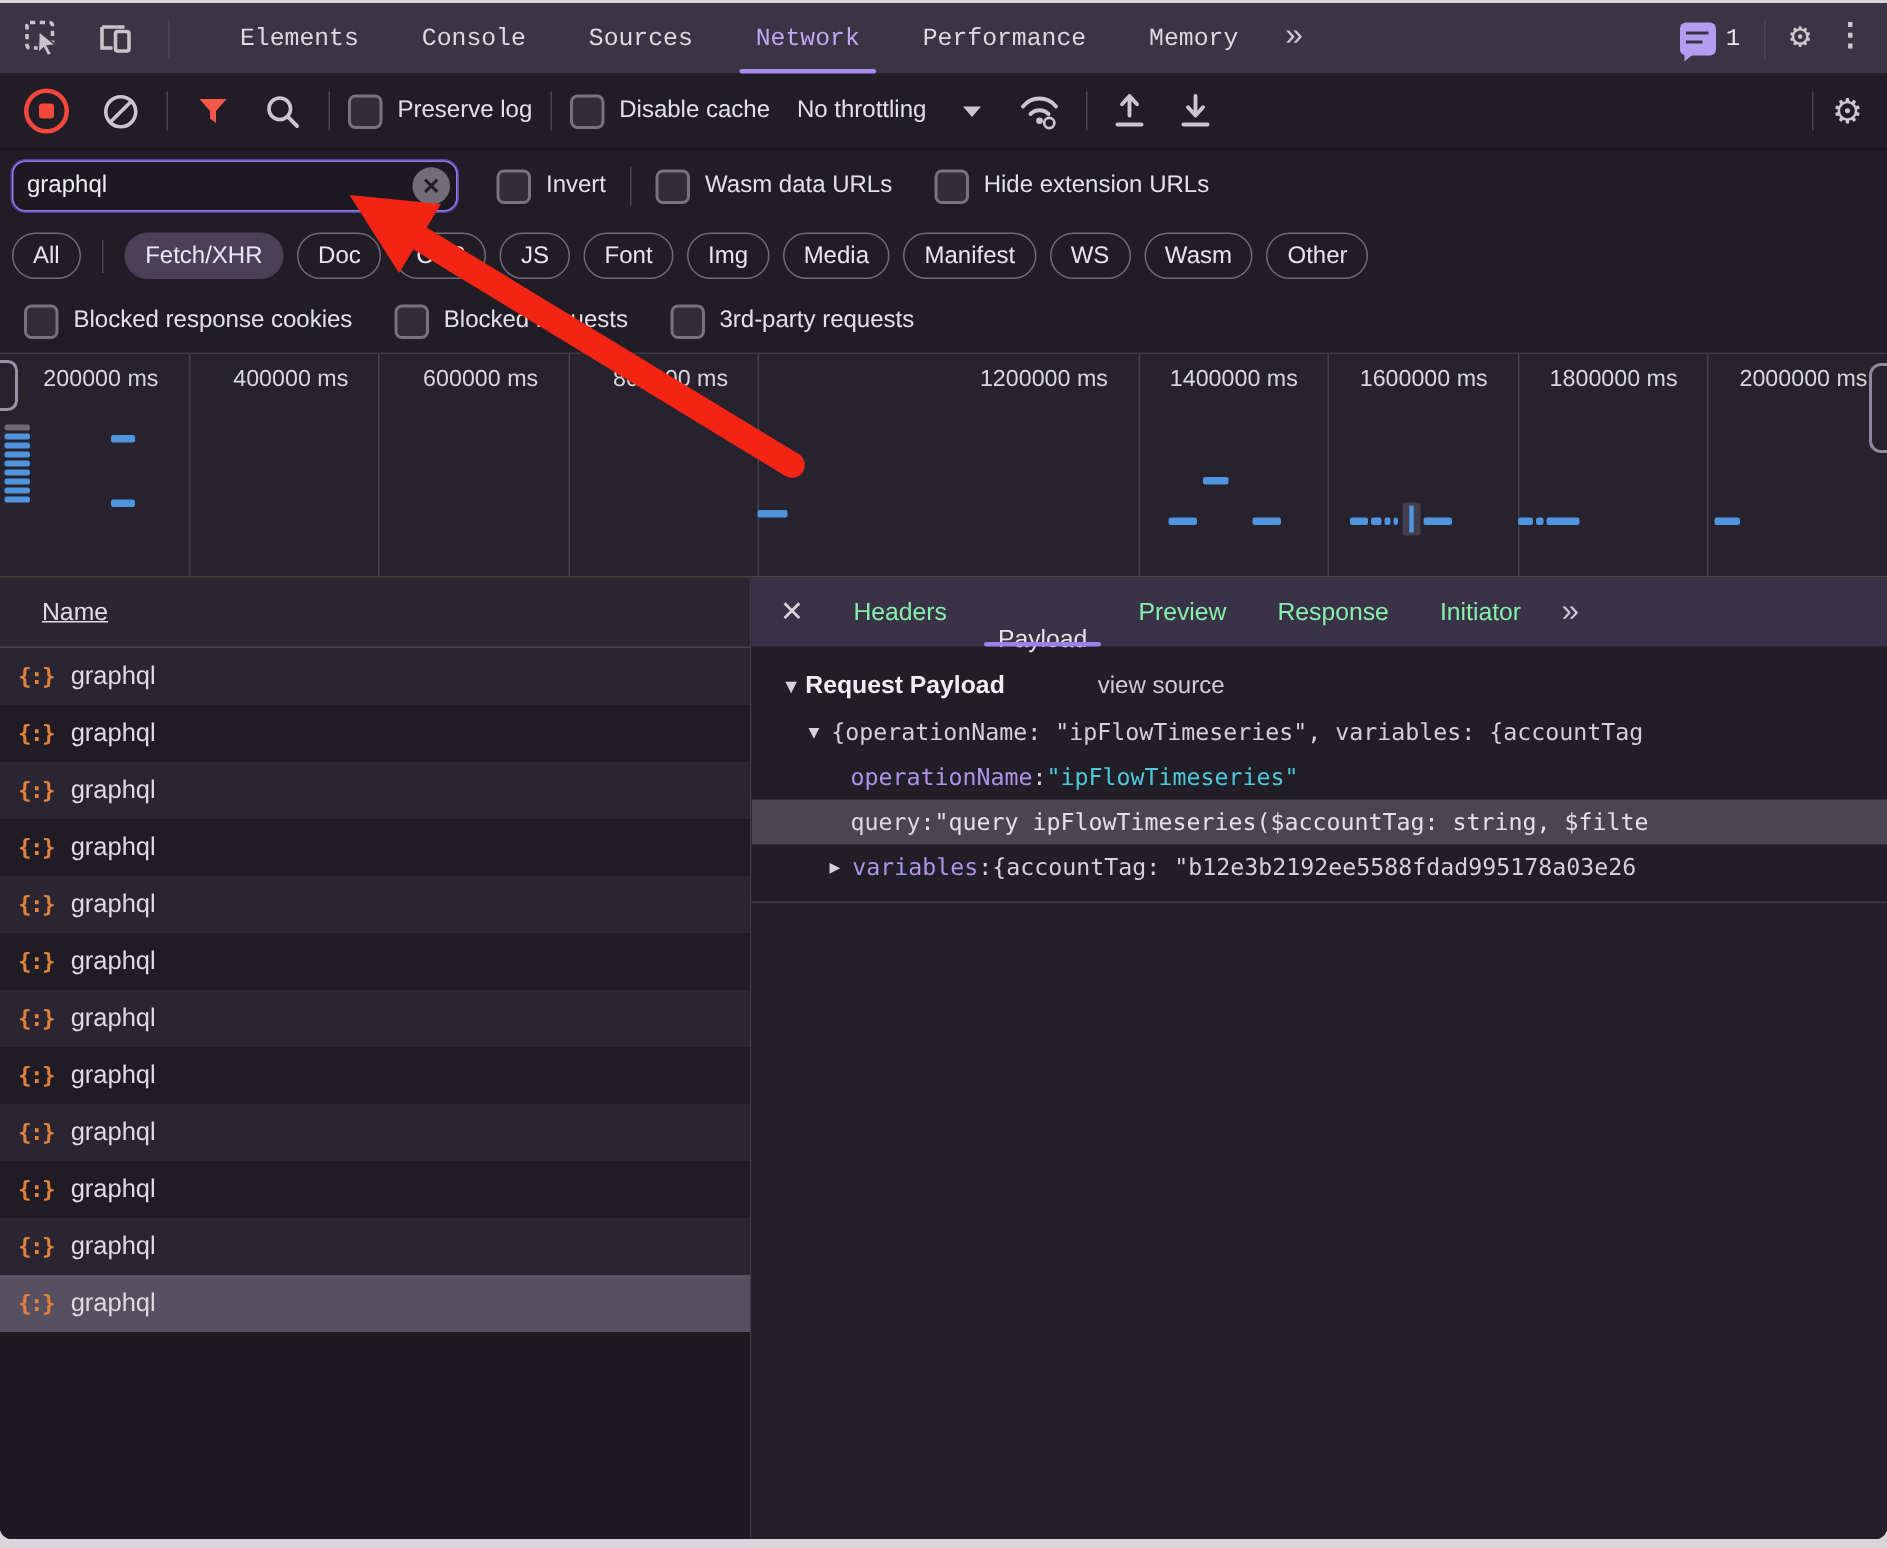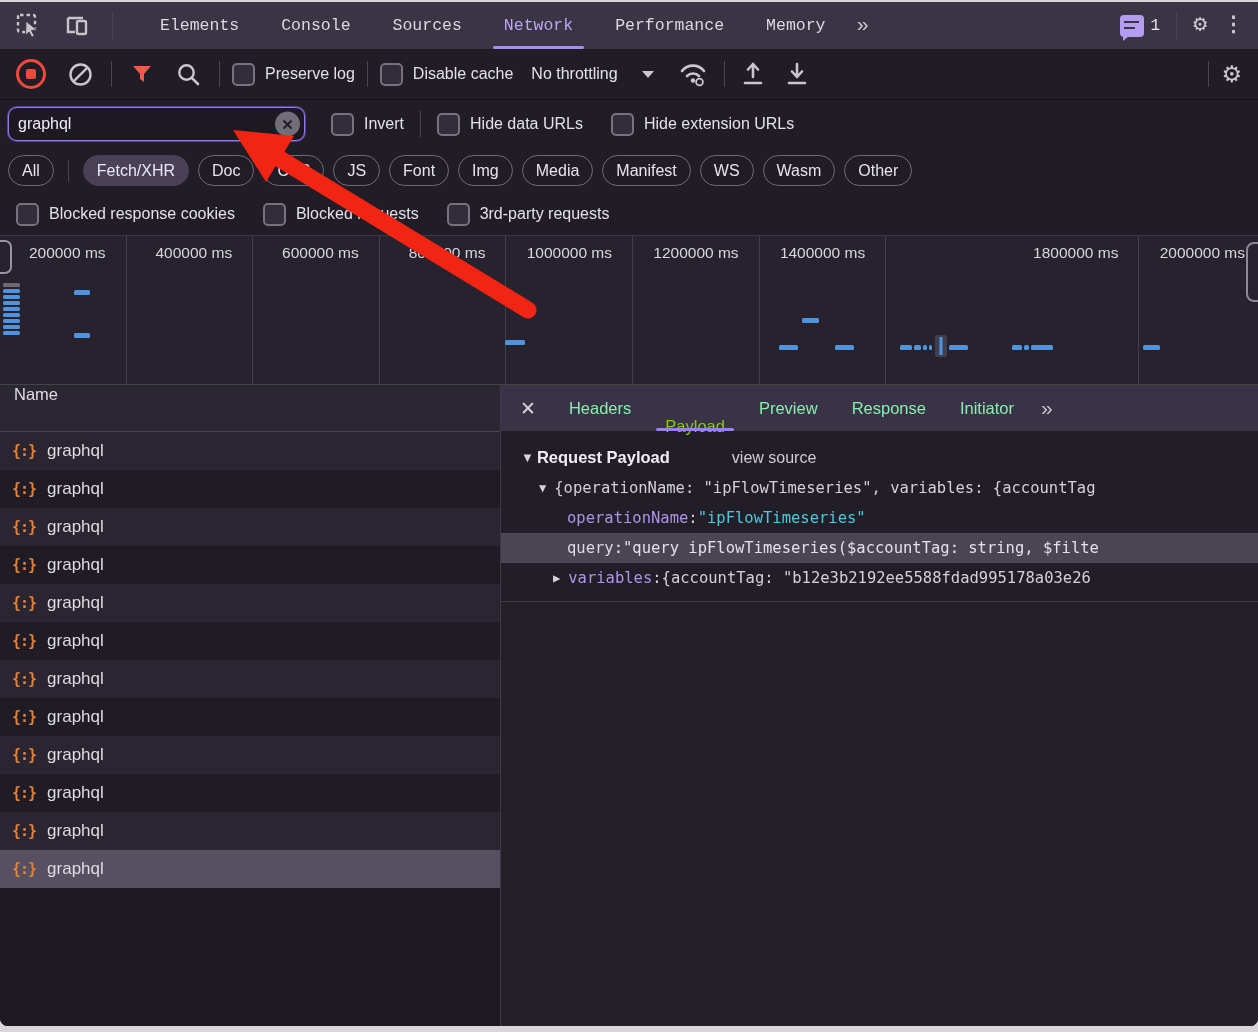--- a/index.html
+++ b/index.html
@@ -59,34 +59,34 @@
   .tl-bar{position:absolute;background:#4f94dc;border-radius:1.5px;}
   .tl-bar.gray{background:#6e6a74;}
   .tl-marker{position:absolute;background:#433e4e;border-radius:2px;}
   .tl-marker::after{content:"";position:absolute;left:50%;top:2px;bottom:2px;width:3px;transform:translateX(-50%);background:#4f94dc;}
   .tl-nub-left{position:absolute;left:-6px;top:4px;width:14px;height:30px;border:2px solid #9a93a6;border-radius:7px;background:#27232e;}
   .tl-nub-right{position:absolute;right:-8px;top:6px;width:16px;height:56px;border:2px solid #8d8799;border-radius:8px;background:#27232e;}
 
   
   .split{flex:1 1 auto;display:flex;min-height:0;}
   .left-panel{width:500px;flex:0 0 auto;display:flex;flex-direction:column;background:#1e1a23;min-height:0;}
-  .col-header{height:46px;background:#2b2732;border-bottom:1px solid #47424e;display:flex;align-items:flex-start;padding:0 14px;font-size:16.5px;color:#dfdde2;flex:0 0 auto;}
+  .col-header{height:46px;background:#2b2732;border-bottom:1px solid #47424e;display:flex;align-items:center;padding:0 28px;font-size:16.5px;color:#dfdde2;flex:0 0 auto;text-decoration:underline;}
   .rows{flex:0 0 auto;}
   .row{height:38px;display:flex;align-items:center;gap:11px;padding:0 12px;font-size:17px;color:#dedce2;}
   .row:nth-child(odd){background:#2a2531;}
   .row:nth-child(even){background:#201c25;}
   .row.selected{background:#575060;}
   .json-icon{font-family:"DejaVu Sans Mono",monospace;color:#e0813c;font-size:15px;font-weight:bold;letter-spacing:-1px;}
   .left-fill{flex:1 1 auto;background:#1e1a23;}
 
   .right-panel{flex:1 1 auto;display:flex;flex-direction:column;border-left:1px solid #3f3947;min-width:0;background:#221e27;}
   .detail-tabs{height:46px;background:#3a3246;display:flex;align-items:stretch;flex:0 0 auto;}
   .close-x{display:flex;align-items:center;padding:0 16px 0 19px;color:#d9d6de;font-size:19px;}
   .detail-tab{display:flex;align-items:center;padding:0 17px;font-size:16.5px;color:#86efac;position:relative;}
-  .detail-tab.active{color:#84cc16;margin-top:37px;}
+  .detail-tab.active{color:#e5e5e5;margin-top:37px;}
   .detail-tab.active::after{content:"";position:absolute;left:8px;right:8px;bottom:0;height:3px;border-radius:2px;background:#9a80ea;}
   .detail-body{flex:1 1 auto;overflow:hidden;display:flex;flex-direction:column;background:#221e27;}
   .payload-head{display:flex;align-items:center;padding:17px 0 6px 20px;flex:0 0 auto;}
   .payload-caret{color:#d5d2da;font-size:13px;margin-right:3px;}
   .payload-title{font-size:16.5px;font-weight:bold;color:#f0eef3;}
   .view-source{font-size:16px;color:#cfccd5;margin-left:62px;}
   .tree{font-family:"DejaVu Sans Mono",monospace;font-size:15.5px;color:#d3d0d9;border-bottom:1px solid #3e3a44;padding-bottom:8px;flex:0 0 auto;}
   .tline{height:30px;display:flex;align-items:center;white-space:nowrap;overflow:hidden;}
   .tline .caret{font-size:12px;color:#d5d2da;margin-right:8px;flex:0 0 auto;}
   .t1{padding-left:38px;}
@@ -213,21 +213,21 @@
         <input type="text" value="graphql" style="">
         <span class="clear-x">✕</span>
       </span>
       <label class="check-item" style="margin-left:10px;">
         <span class="cb"></span>
         <span class="tlabel">Invert</span>
       </label>
       <span class="sep"></span>
       <label class="check-item">
         <span class="cb"></span>
-        <span class="tlabel">Hide data URLs</span>
+        <span class="tlabel">Wasm data URLs</span>
       </label>
       <label class="check-item" style="margin-left:12px;">
         <span class="cb"></span>
         <span class="tlabel">Hide extension URLs</span>
       </label>
     </div>
 
     <div class="chiprow">
         <div class="chip">All</div>
         <div class="chip-sep"></div>
@@ -267,28 +267,28 @@
         </div>
         <div class="tl-col" style="left: 126.6px;">
           <div class="tl-label">400000 ms</div>
         </div>
         <div class="tl-col" style="left: 253.2px;">
           <div class="tl-label">600000 ms</div>
         </div>
         <div class="tl-col" style="left: 379.8px;">
           <div class="tl-label">800000 ms</div>
         </div>
-        <div class="tl-col" style="left: 506.4px;">
-          <div class="tl-label">1000000 ms</div>
-        </div>
         <div class="tl-col" style="left: 633px;">
           <div class="tl-label">1200000 ms</div>
         </div>
         <div class="tl-col" style="left: 759.6px;">
           <div class="tl-label">1400000 ms</div>
+        </div>
+        <div class="tl-col" style="left: 886.2px;">
+          <div class="tl-label">1600000 ms</div>
         </div>
         <div class="tl-col" style="left: 1012.8px;">
           <div class="tl-label">1800000 ms</div>
         </div>
         <div class="tl-col" style="left: 1139.4px;">
           <div class="tl-label">2000000 ms</div>
         </div>
         <div class="tl-bar gray" style="left: 3px; top: 47px; width: 17px; height: 4px;"></div>
         <div class="tl-bar" style="left: 3px; top: 53px; width: 17px; height: 4px;"></div>
         <div class="tl-bar" style="left: 3px; top: 59px; width: 17px; height: 4px;"></div>

